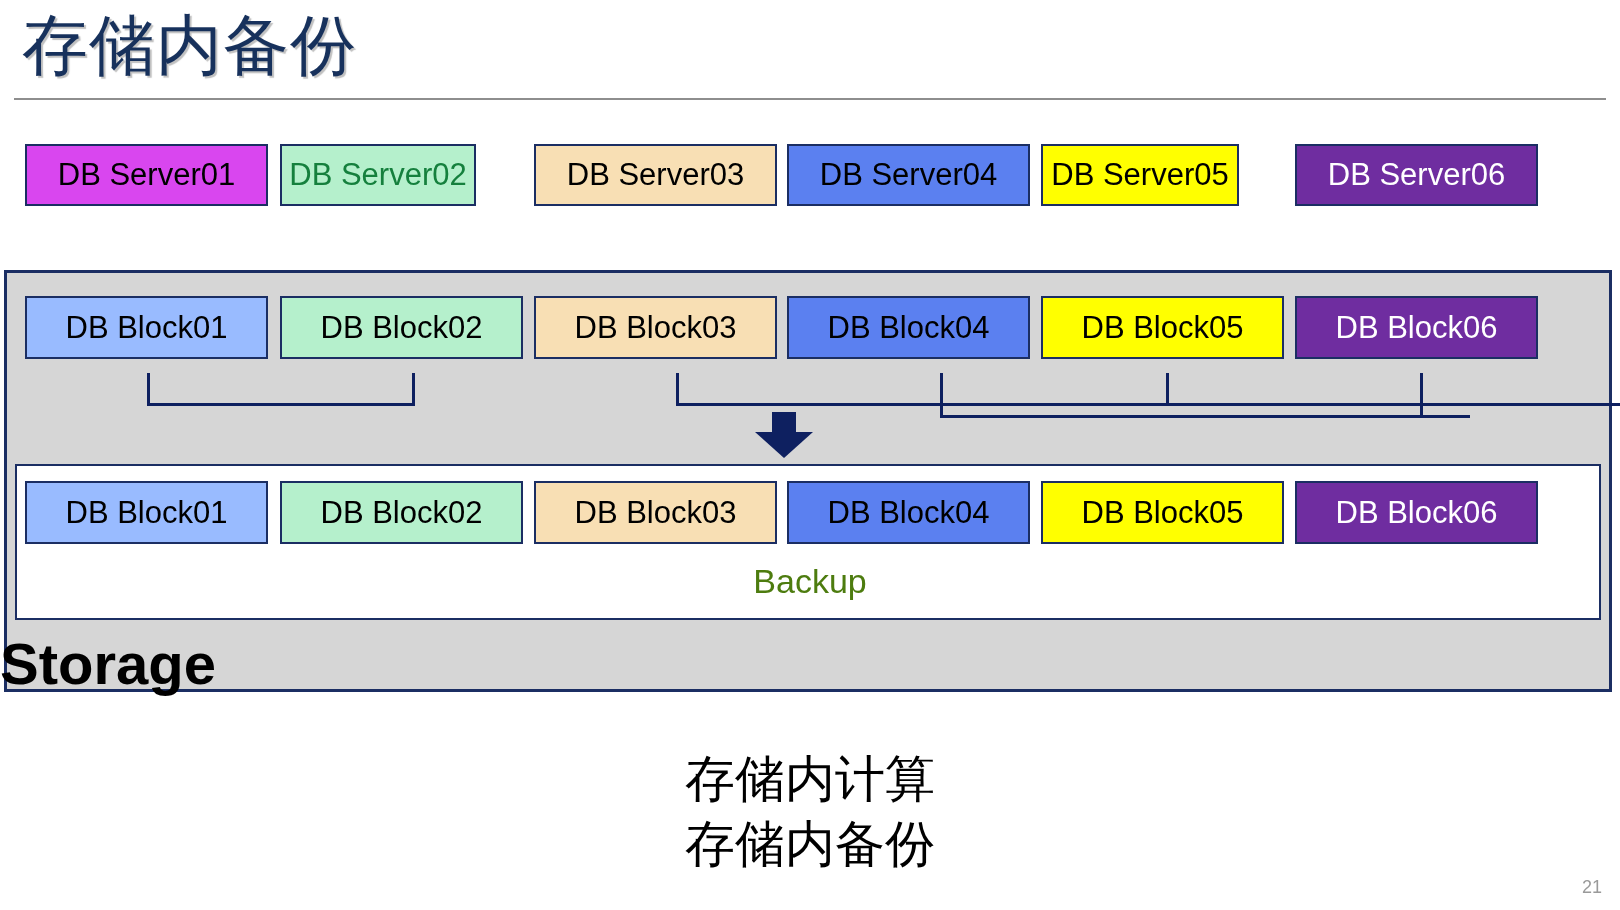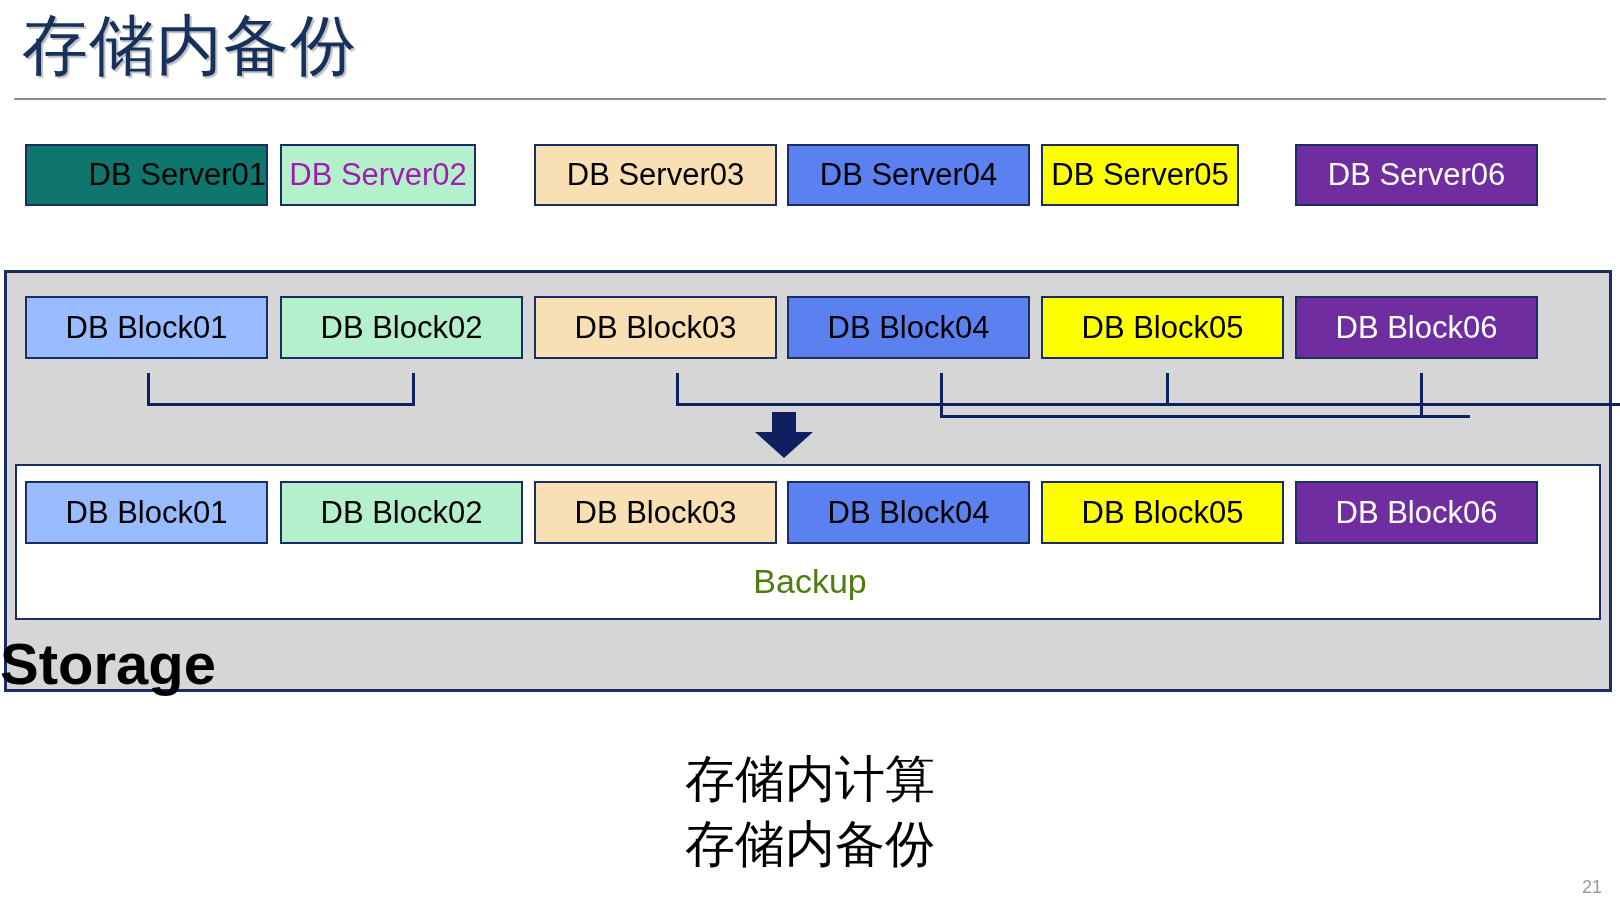--- a/index.html
+++ b/index.html
@@ -160,24 +160,24 @@
     color: #9A9A9A;
   }
 </style>
 </head>
 <body>
 
 <div class="slide-title">存储内备份</div>
 <div class="title-rule"></div>
 
 <div id="server-row">
-    <div class="cbox" style="left: 25px; width: 243px; background: #0f766e; color: rgb(0, 0, 0); justify-content: flex-end;">
+    <div class="cbox" style="left: 25px; width: 243px; background: #d946ef; color: rgb(0, 0, 0);">
       <span>DB Server01</span>
     </div>
-    <div class="cbox" style="left: 280px; width: 196px; background: rgb(181, 240, 204); color: #a21caf; text-align: right;">
+    <div class="cbox" style="left: 280px; width: 196px; background: rgb(181, 240, 204); color: #15803d; text-align: right;">
       <span>DB Server02</span>
     </div>
     <div class="cbox" style="left: 534px; width: 243px; background: rgb(248, 223, 180); color: rgb(0, 0, 0); text-align: right;">
       <span>DB Server03</span>
     </div>
     <div class="cbox" style="left: 787px; width: 243px; background: rgb(91, 128, 240); color: rgb(0, 0, 0);">
       <span>DB Server04</span>
     </div>
     <div class="cbox" style="left: 1041px; width: 198px; background: rgb(255, 255, 0); color: rgb(0, 0, 0);">
       <span>DB Server05</span>

